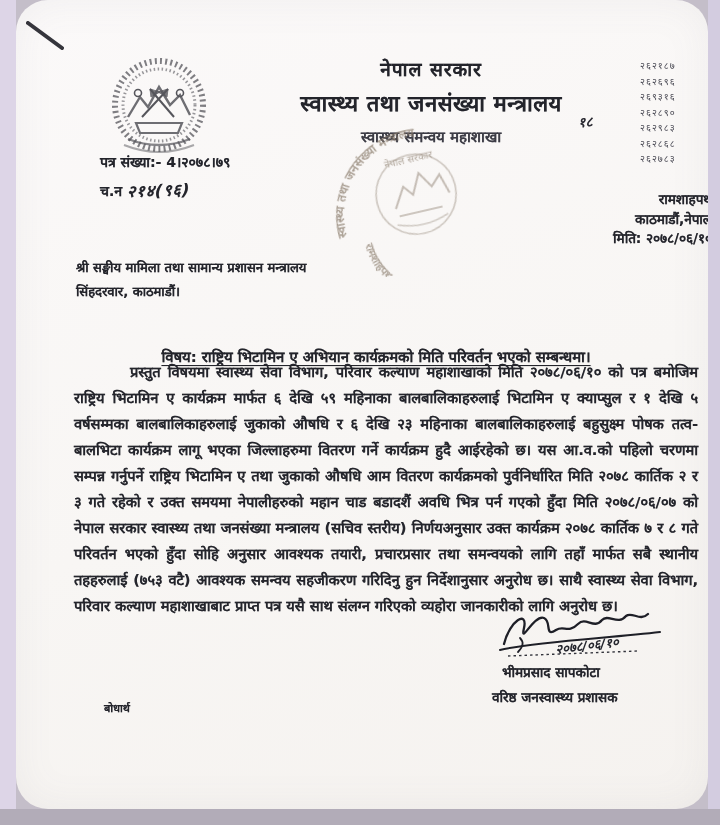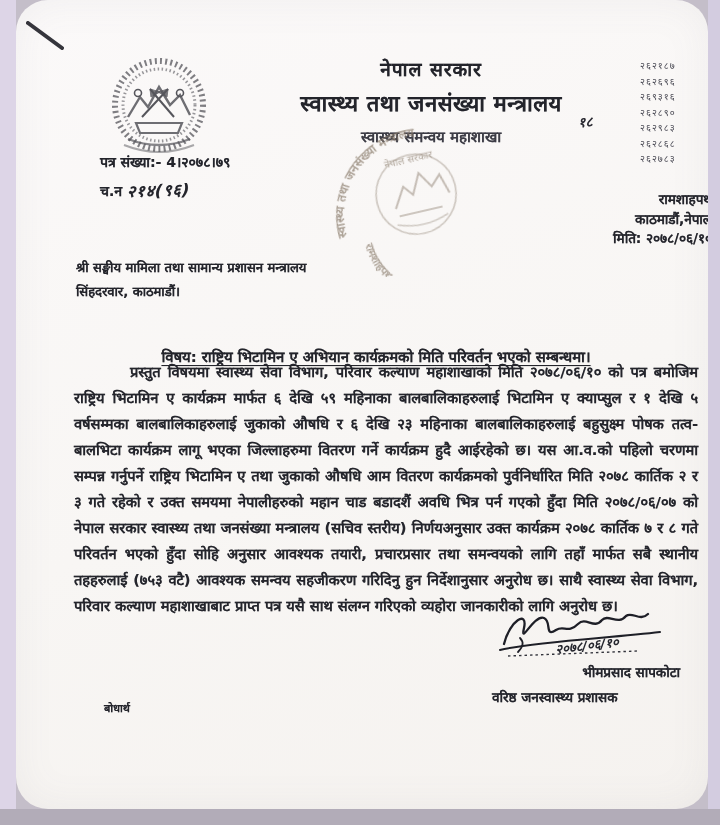--- a/index.html
+++ b/index.html
@@ -33,21 +33,21 @@
   .hand{font-style:italic;font-size:16px;display:inline-block;transform:rotate(-2deg) skewX(-4deg);
     letter-spacing:1px;}
   .right-addr{left:470px;top:190px;width:226px;text-align:right;font-size:13.5px;
     font-weight:700;line-height:19.5px;}
   .recipient{left:60px;top:256px;font-size:13px;font-weight:700;line-height:24px;}
   .subject{left:90px;top:346px;width:540px;text-align:center;font-size:14.8px;font-weight:700;
     text-decoration:underline;text-underline-offset:3px;}
   .body-text{left:58px;top:359px;width:624px;font-size:14.6px;font-weight:600;
     line-height:26px;text-align:justify;text-indent:56px;
     color:#24252c;text-shadow:0.2px 0.2px 0.5px rgba(35,36,43,0.45);}
-  .sig-name{left:486px;top:663px;width:178px;text-align:right;font-size:13.5px;font-weight:700;}
+  .sig-name{left:486px;top:663px;width:178px;text-align:left;font-size:13.5px;font-weight:700;}
   .sig-title{left:476px;top:688px;width:200px;font-size:13.5px;font-weight:700;}
   .cc-head{left:88px;top:700px;font-size:11px;font-weight:700;
     text-underline-offset:3px;}
   .cc-line{left:88px;top:726px;font-size:14.5px;font-weight:700;}
   .stamp{left:306px;top:128px;width:190px;height:140px;transform:rotate(-13deg);opacity:0.8;}
   svg{display:block;}
 </style>
 </head>
 <body>
 

